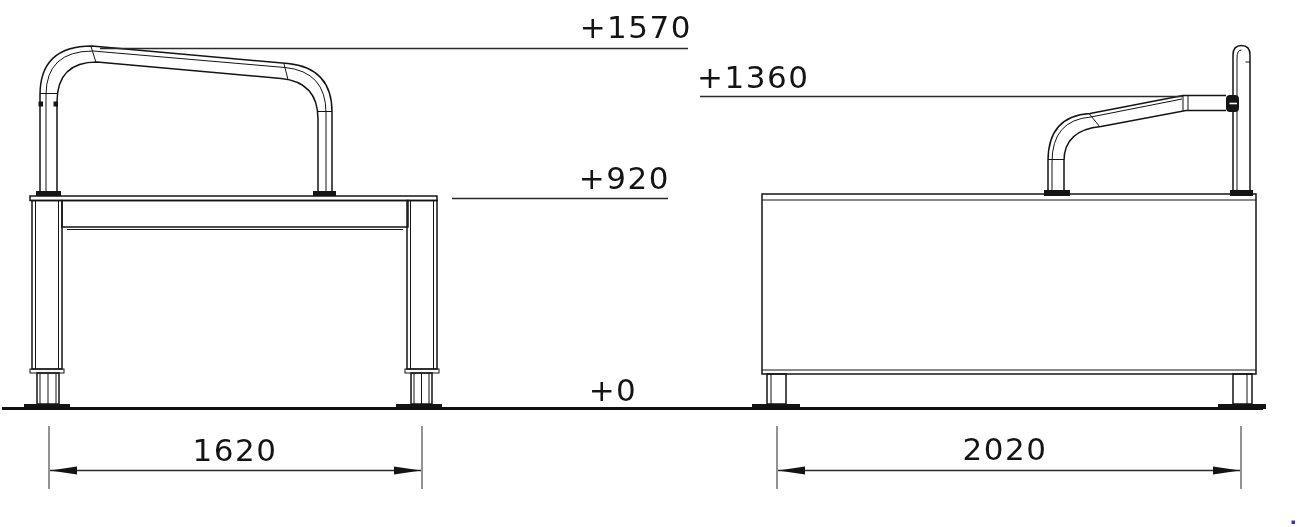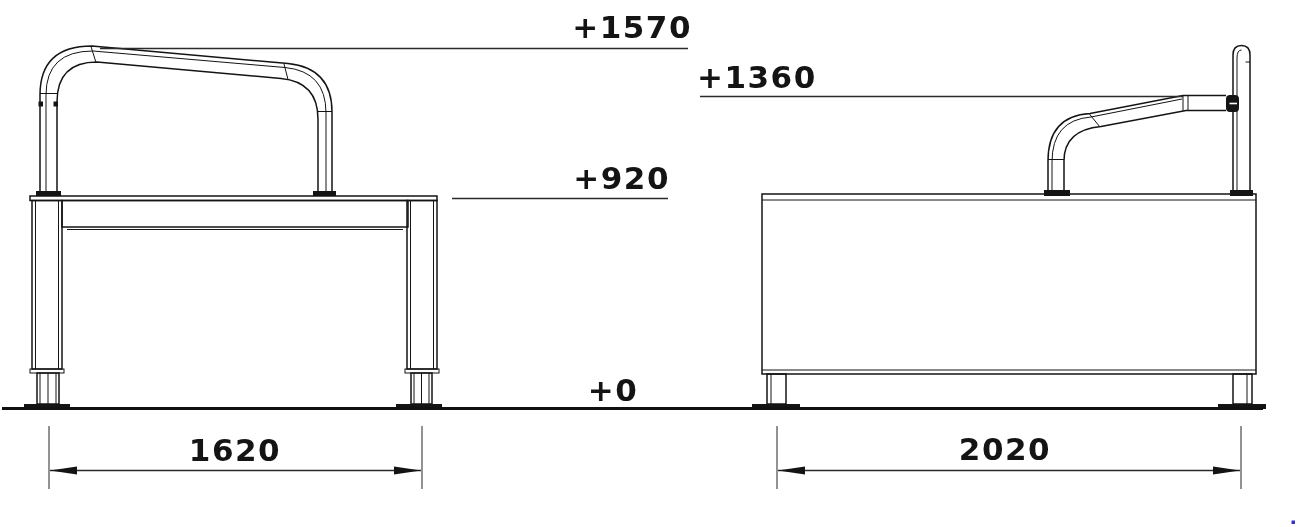--- a/index.html
+++ b/index.html
@@ -2,21 +2,20 @@
 <html><head>
 <meta charset="utf-8">
 <style>
   html,body{margin:0;padding:0;background:#fff;}
   .canvas{
     position:relative;
     width:1297px;height:527px;
     background:#ffffff;
     overflow:hidden;
     font-family:"DejaVu Sans", sans-serif;
-    font-weight:bold;
   }
   svg{display:block;}
   .ln{stroke:#141414;fill:none;stroke-width:1.5;stroke-linecap:butt;}
   .thin{stroke:#141414;fill:none;stroke-width:1;}
   .lvl{stroke:#2b2b2b;fill:none;stroke-width:1.7;}
   .ext{stroke:#3a3a3a;fill:none;stroke-width:1.1;}
   .dim{stroke:#2b2b2b;fill:none;stroke-width:1.5;}
   .solid{fill:#141414;stroke:none;}
   .ground{stroke:#111111;fill:none;stroke-width:3.2;}
   text{

